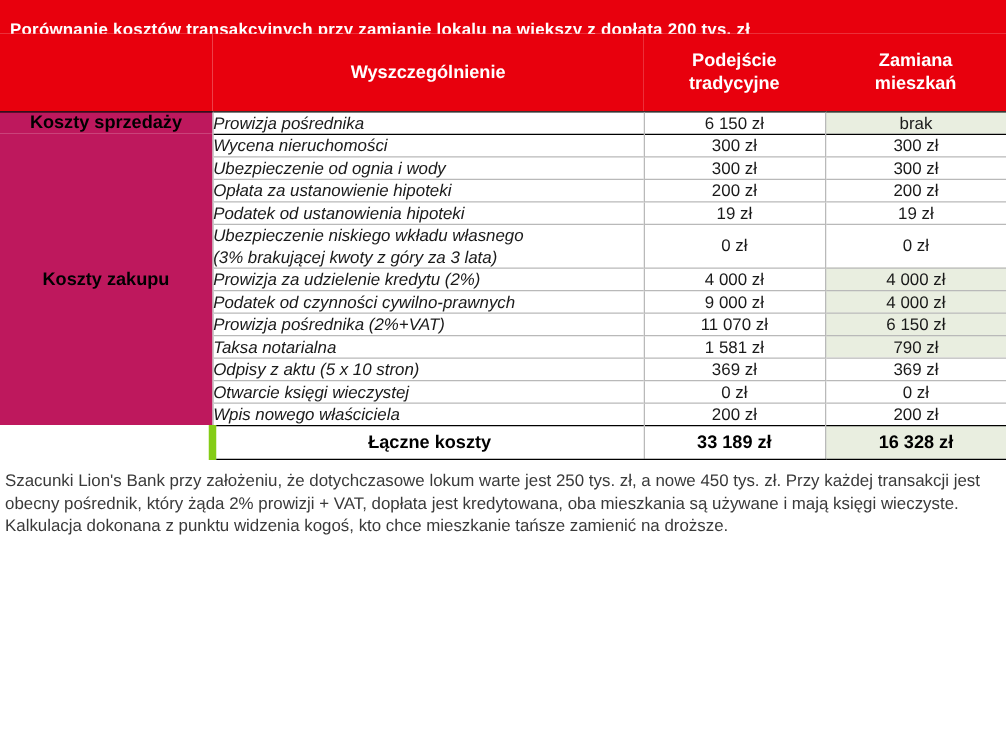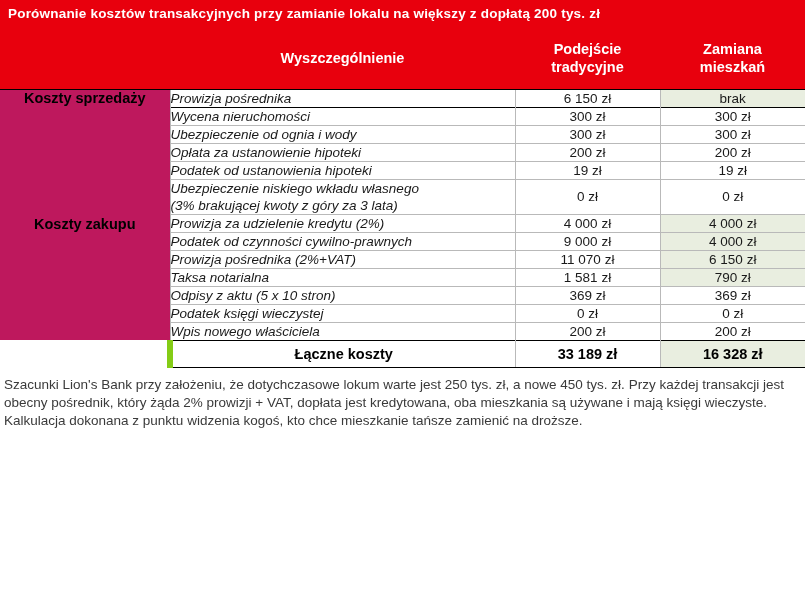--- a/index.html
+++ b/index.html
@@ -17,21 +17,21 @@
     overflow: hidden;
   }
 
   
   .title-bar {
     background: #e8000d;
     color: #ffffff;
     font-size: 13.5px;
     font-weight: bold;
     letter-spacing: 0.2px;
-    padding: 6px 8px 5px 8px;
+    padding: 16px 8px 5px 8px;
     height: 27px;
     white-space: nowrap;
     overflow: hidden;
   }
 
   
   table.cost-table {
     width: 805px;
     border-collapse: collapse;
     table-layout: fixed;
@@ -211,21 +211,21 @@
         <td class="item">Taksa notarialna</td>
         <td class="num">1 581 zł</td>
         <td class="num swap">790 zł</td>
       </tr>
       <tr>
         <td class="item">Odpisy z aktu (5 x 10 stron)</td>
         <td class="num">369 zł</td>
         <td class="num swap-plain">369 zł</td>
       </tr>
       <tr>
-        <td class="item">Podatek księgi wieczystej</td>
+        <td class="item">Otwarcie księgi wieczystej</td>
         <td class="num">0 zł</td>
         <td class="num swap-plain">0 zł</td>
       </tr>
       <tr>
         <td class="item">Wpis nowego właściciela</td>
         <td class="num">200 zł</td>
         <td class="num swap-plain">200 zł</td>
       </tr>
 
       <tr class="total-row">

